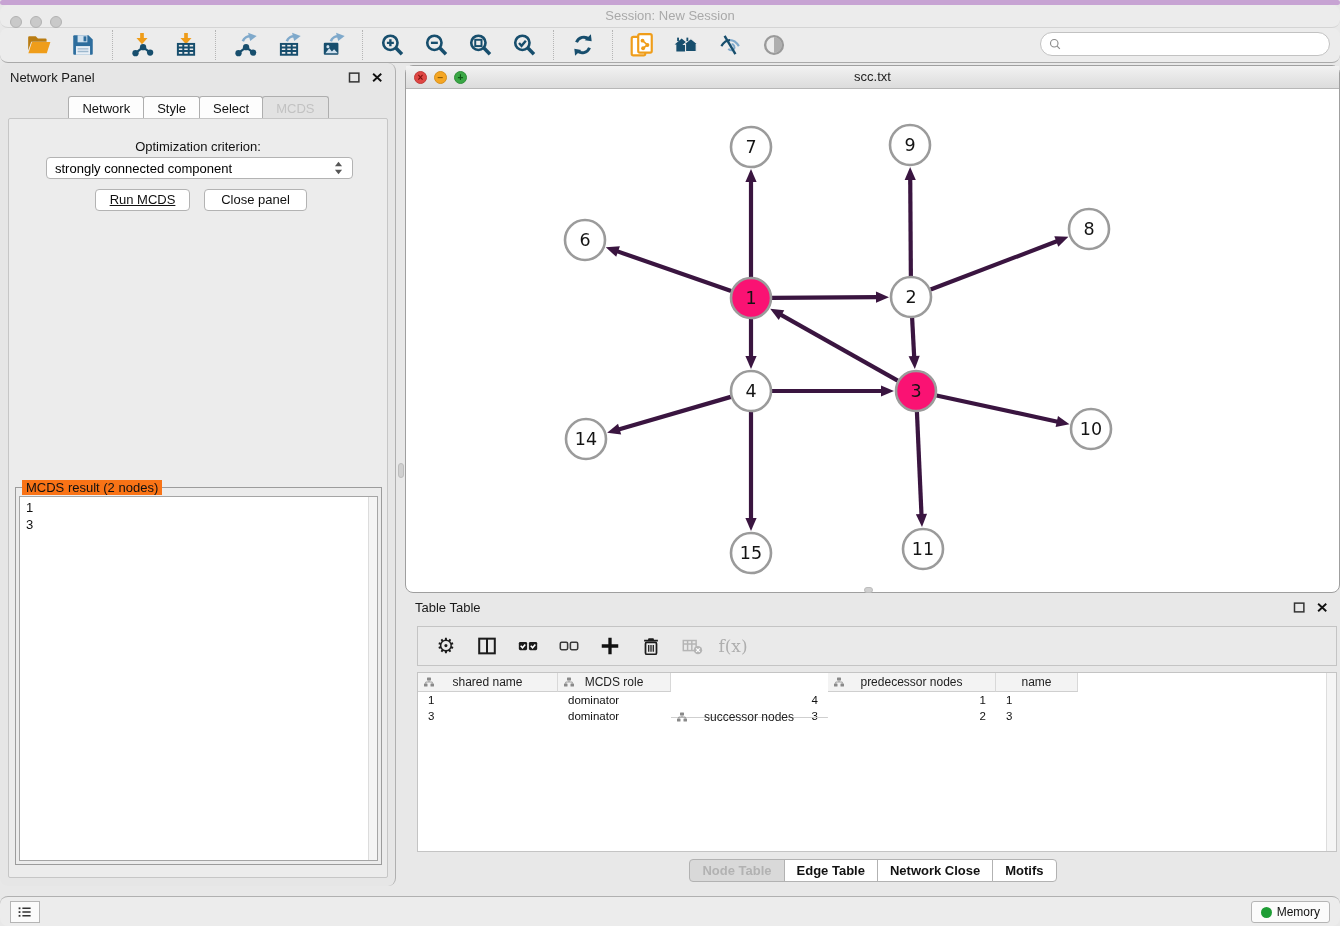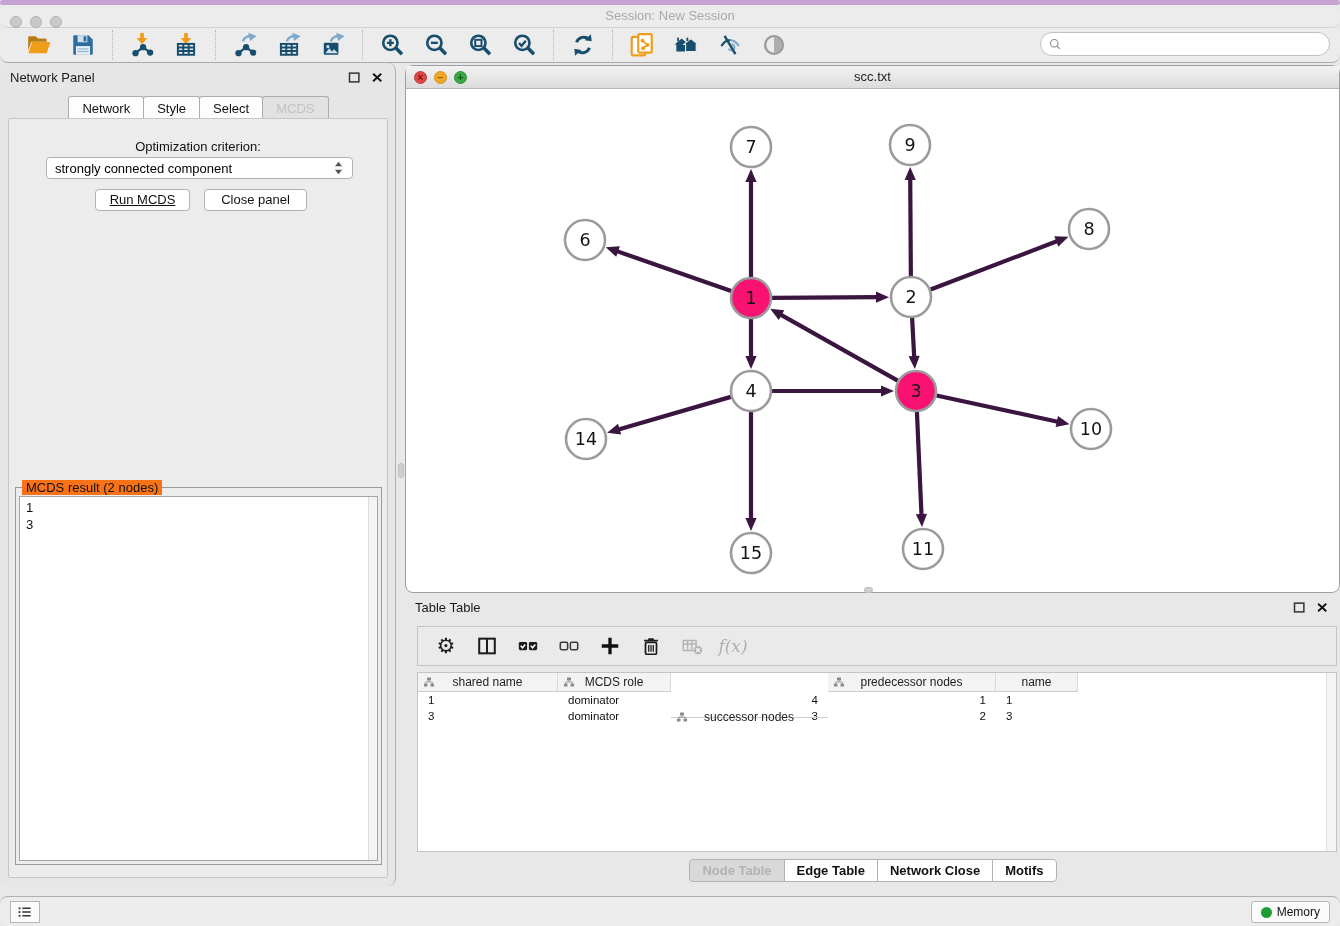--- a/index.html
+++ b/index.html
@@ -60,21 +60,21 @@
   .splitter-h { left:398px; top:463px; width:6px; height:15px; background:#d0d0d0; border:1px solid #bdbdbd; }
   .splitter-v { left:864px; top:587px; width:9px; height:6px; background:#d0d0d0; border:1px solid #bdbdbd; }
 
   
   .table-panel { left:405px; top:593px; width:935px; height:303px; background:#e8e8e8; }
   .tp-toolbar { position:absolute; left:12px; top:33px; width:920px; height:40px; background:#eaeaea; border:1px solid #c4c4c4; display:flex; align-items:center; gap:17px; padding-left:16px; }
   .tp-btn { width:24px; height:24px; display:flex; align-items:center; justify-content:center; cursor:pointer; }
   .tp-btn svg { width:22px; height:22px; }
   .tp-btn .glyph { font-size:21px; color:#1c1c1c; font-family:"DejaVu Sans",sans-serif; line-height:1; }
   .tp-btn.disabled { cursor:default; }
-  .fx-glyph { font-family:"DejaVu Serif",serif; font-style:italic; font-size:17px; color:#aeaeae; }
+  .fx-glyph { font-family:"DejaVu Serif",serif; font-size:17px; color:#aeaeae; }
   .tp-table { position:absolute; left:12px; top:79px; width:920px; height:180px; background:#fff; border:1px solid #c4c4c4; overflow:hidden; }
   .th-row { display:flex; height:19px; }
   .th-cell { background:#f3f3f3; border-right:1px solid #d8d8d8; border-bottom:1px solid #cfcfcf; font-size:12px; color:#222; display:flex; align-items:center; justify-content:center; gap:5px; position:relative; }
   .th-cell svg { width:12px; height:12px; position:absolute; left:5px; }
   .td-row { display:flex; height:16px; }
   .td-cell { font-size:11.5px; color:#111; line-height:16px; padding:0 10px; white-space:nowrap; }
   .table-vscroll { position:absolute; right:0; top:0; width:10px; height:100%; background:#f5f5f5; border-left:1px solid #ddd; }
   .tp-tabs { position:absolute; left:0; top:266px; width:935px; display:flex; justify-content:center; }
   .tp-tab { border:1px solid #b2b2b2; background:#fff; font-size:13px; font-weight:700; padding:3px 12px; margin-right:-1px; color:#111; cursor:pointer; }
   .tp-tab:first-child { border-radius:4px 0 0 4px; }

